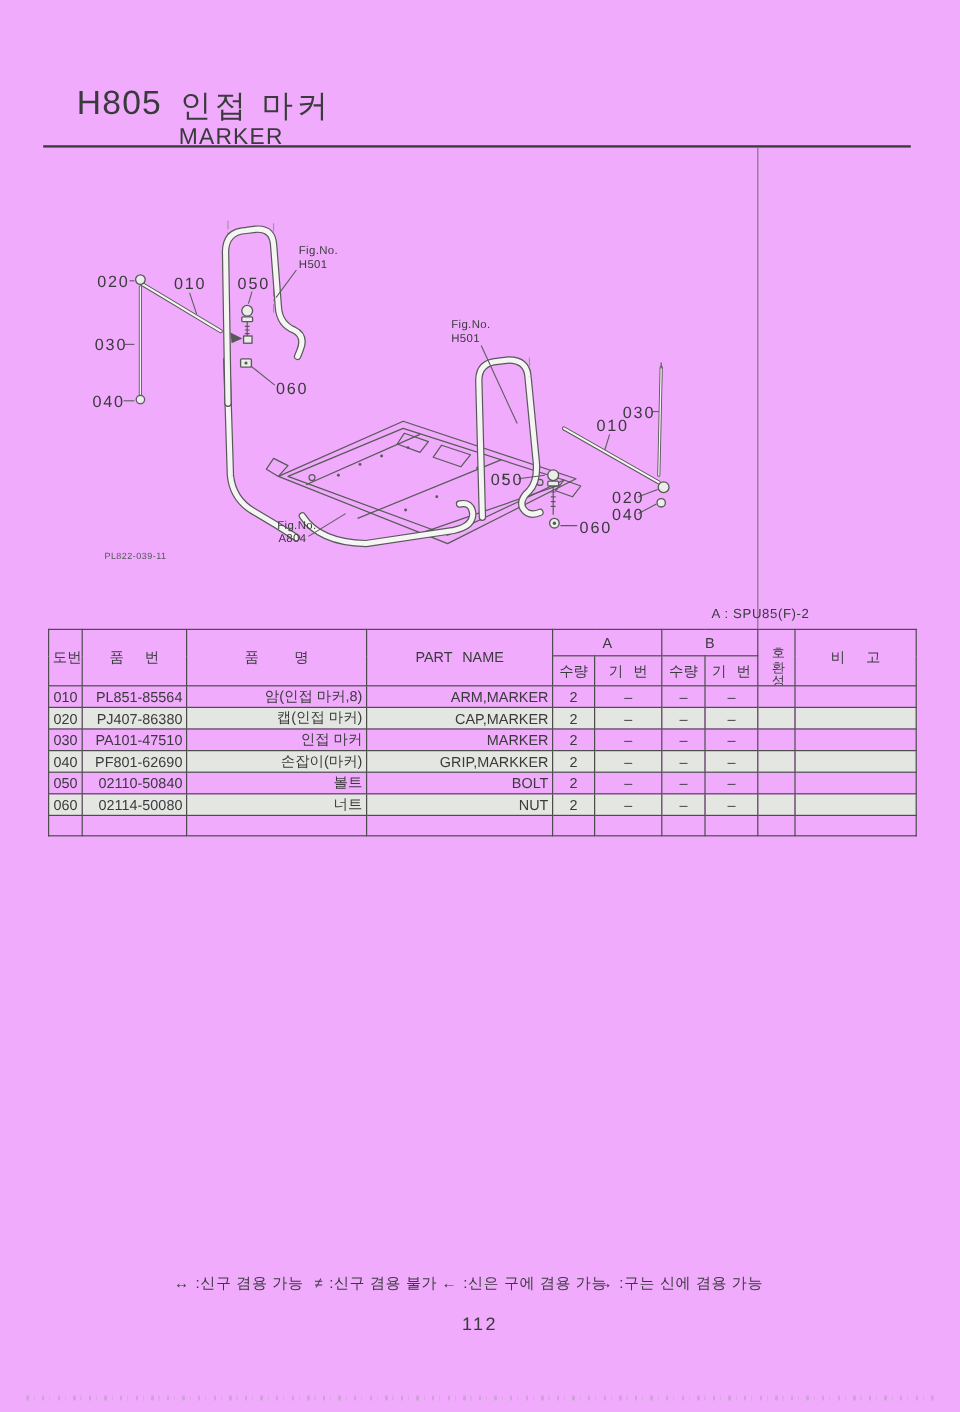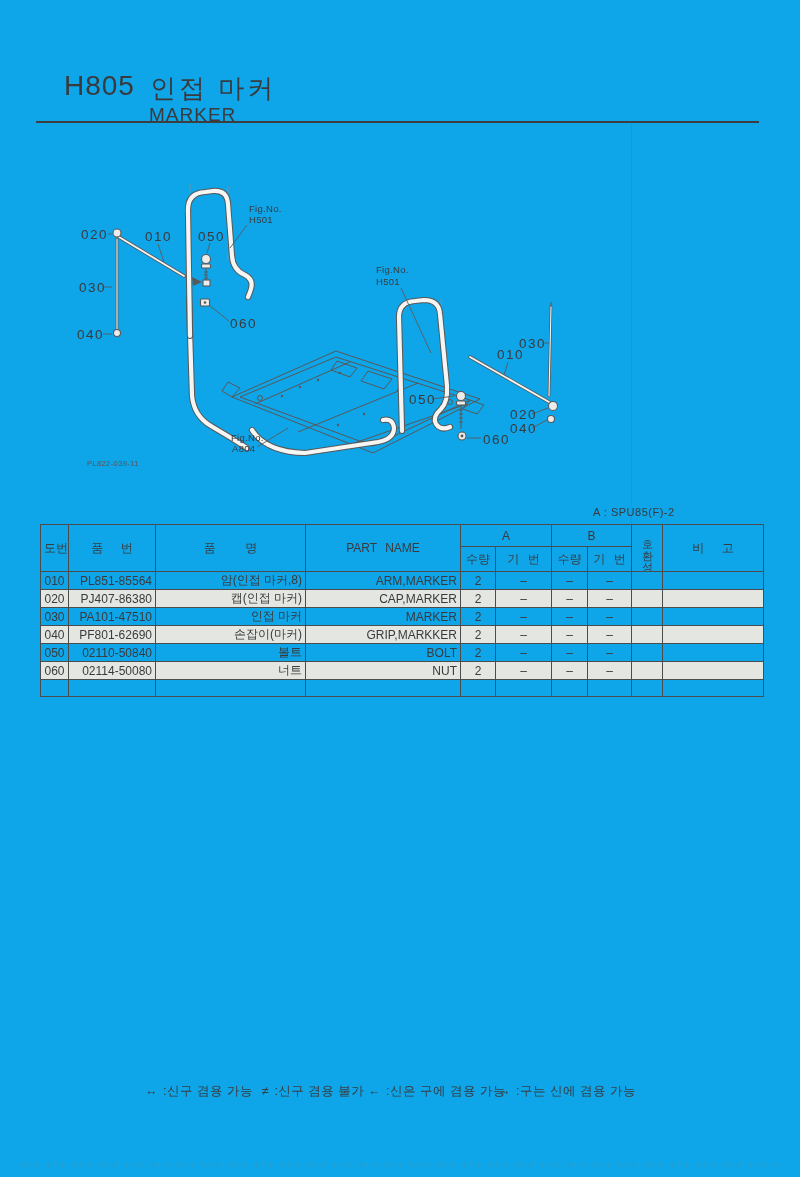--- a/index.html
+++ b/index.html
@@ -1,18 +1,18 @@
 <!DOCTYPE html>
 <html><head>
 <meta charset="utf-8">
 <style>
   html,body { margin:0; padding:0; background:#dcdcdc; }
   .page {
     position:relative; width:800px; height:1177px; margin:0 auto;
-    background:#0ea5e9; overflow:hidden;
+    background:#f0abfc; overflow:hidden;
     font-family:"Liberation Sans","DejaVu Sans",sans-serif;
     color:#3a3a3d;
   }
   
   .title-code { position:absolute; left:64px; top:70px; font-size:28px; letter-spacing:1px; }
   .title-ko   { position:absolute; left:150px; top:71px; font-size:26px; letter-spacing:3px; }
   .title-en   { position:absolute; left:149px; top:104px; font-size:19px; letter-spacing:1px; }
   .title-rule { position:absolute; left:36px; top:121px; width:723px; height:2px; background:#3e3e3e; }
   .vline      { position:absolute; left:631px; top:123px; width:1px; height:401px; background:#7a7a7a; }
   
@@ -42,21 +42,21 @@
   table.parts tbody td { height:16px; }
   td.c { text-align:center; }
   td.l { text-align:right; }
   .sp1 { word-spacing:14px; }
   .sp2 { word-spacing:26px; }
   .sp3 { word-spacing:5px; }
   .vert { writing-mode:vertical-rl; text-orientation:upright; line-height:1; letter-spacing:0; font-size:11px; margin:0 auto; }
   tr.shade td { background:#e4e7e1; }
   tr.filler td { height:384px; }
   
-  .legend-item { position:absolute; top:1061px; font-size:12.5px; letter-spacing:.5px; white-space:nowrap;margin-top:22px; }
+  .legend-item { position:absolute; top:1061px; font-size:12.5px; letter-spacing:.5px; white-space:nowrap; }
   .legend-item .sym { margin-right:5px; }
   .page-number { position:absolute; left:0; top:1095px; width:800px; text-align:center; font-size:15px; letter-spacing:2px; }
   .scan-noise { position:absolute; left:22px; top:1163px; width:756px; height:4px; opacity:.55;
     background:repeating-linear-gradient(90deg, rgba(110,135,105,.45) 0 2px, transparent 2px 6px, rgba(130,150,125,.3) 6px 7px, transparent 7px 13px); }
 </style>
 </head>
 <body>
 
 <div class="page">
 
@@ -324,15 +324,16 @@
   <div class="legend-item" style="left:262px">
     <span class="sym">≠</span><span>:신구 겸용 불가</span>
   </div>
   <div class="legend-item" style="left:368px">
     <span class="sym">←</span><span>:신은 구에 겸용 가능</span>
   </div>
   <div class="legend-item" style="left:498px">
     <span class="sym">→</span><span>:구는 신에 겸용 가능</span>
   </div>
 
+  <div class="page-number">112</div>
   <div class="scan-noise"></div>
 
 </div>
 
 </body></html>

